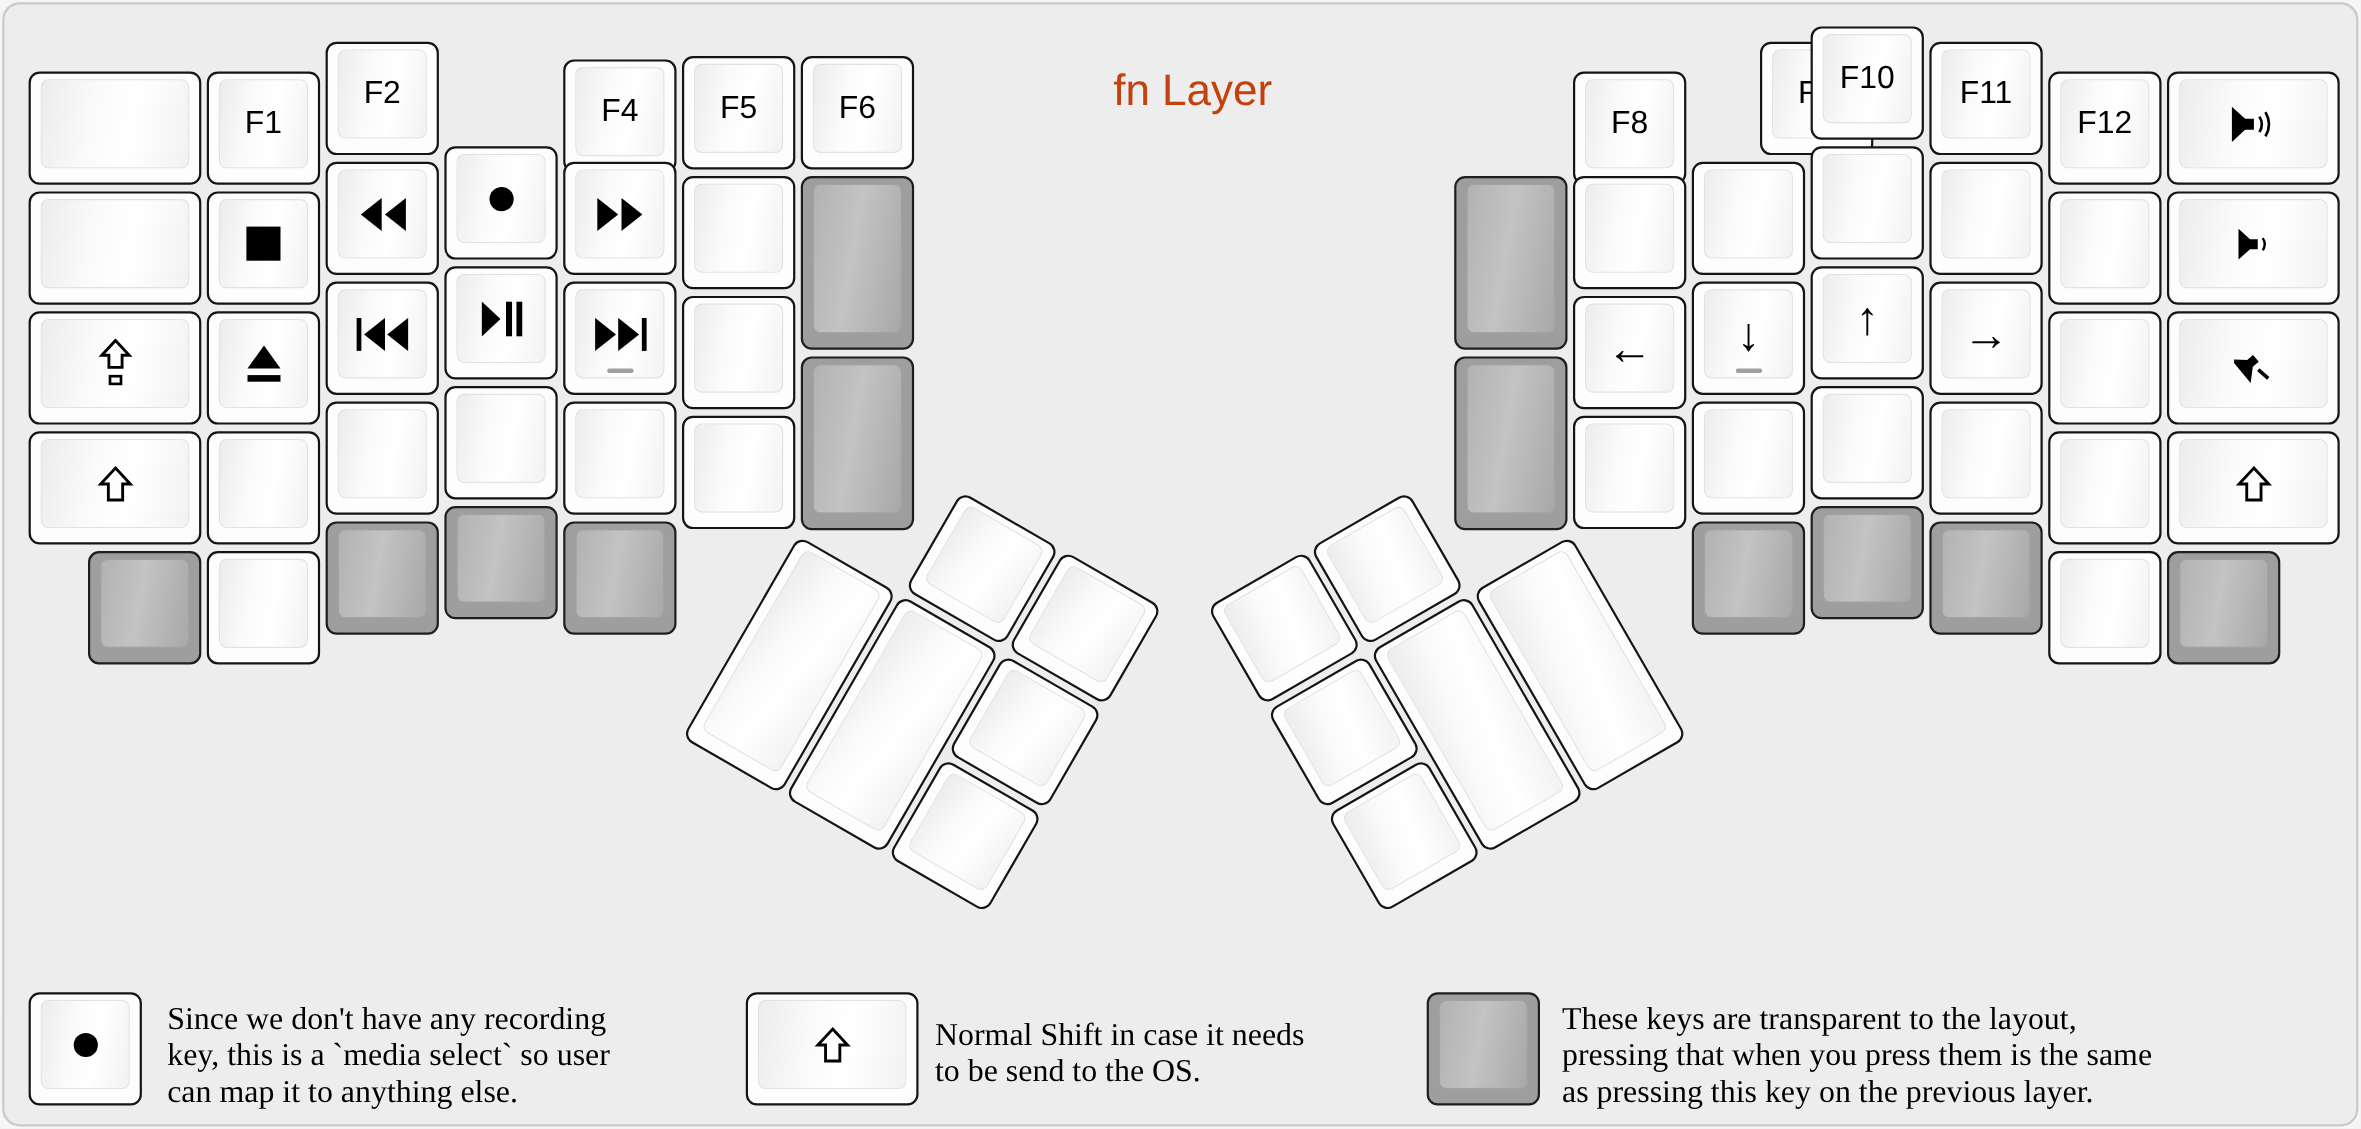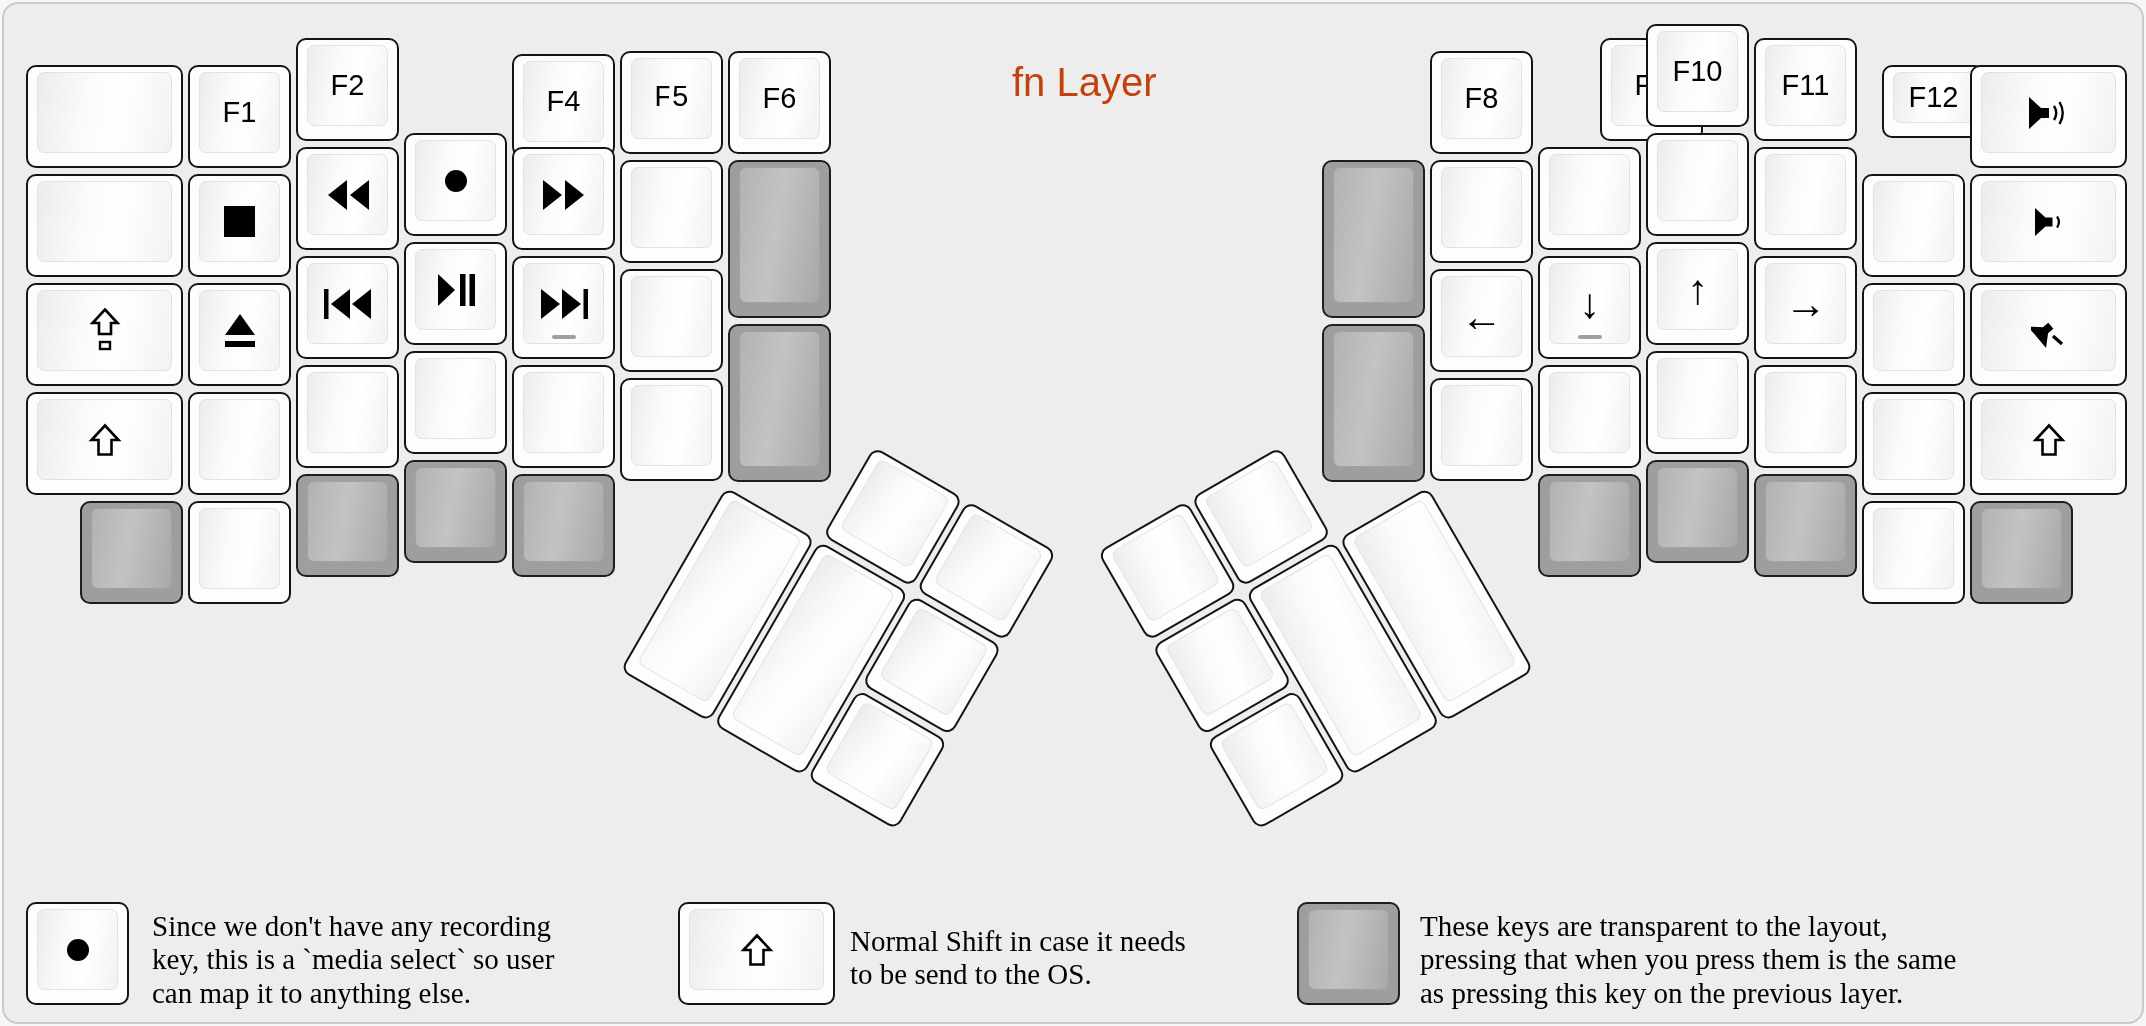--- a/index.html
+++ b/index.html
@@ -157,21 +157,21 @@
           </svg>
         </div>
         <div class="dash"></div>
       </div>
       <div class="key white" style="width: 103px; height: 103px; left: 508px; top: 361px;">
         <div class="cap"></div>
       </div>
       <div class="key gray" style="width: 103px; height: 103px; left: 508px; top: 470px;">
         <div class="cap"></div>
       </div>
-      <div class="key white" style="width: 103px; height: 103px; left: 616px; top: 47px; font-family: Liberation Mono, monospace;">
+      <div class="key white" style="width: 103px; height: 103px; left: 616px; top: 47px;">
         <div class="cap"></div>
         <div class="klegend flabel">F5</div>
       </div>
       <div class="key white" style="width: 103px; height: 103px; left: 616px; top: 156px;">
         <div class="cap"></div>
       </div>
       <div class="key white" style="width: 103px; height: 103px; left: 616px; top: 265px;">
         <div class="cap"></div>
       </div>
       <div class="key white" style="width: 103px; height: 103px; left: 616px; top: 374px;">
@@ -186,21 +186,21 @@
       </div>
       <div class="key gray" style="width: 103px; height: 157.5px; left: 724px; top: 320px;">
         <div class="cap"></div>
       </div>
       <div class="key gray" style="width: 103px; height: 157.5px; left: 1318px; top: 156px;">
         <div class="cap"></div>
       </div>
       <div class="key gray" style="width: 103px; height: 157.5px; left: 1318px; top: 320px;">
         <div class="cap"></div>
       </div>
-      <div class="key white" style="width: 103px; height: 103px; left: 1426px; top: 47px;">
+      <div class="key white" style="width: 103px; height: 103px; left: 1426px; top: 61px;">
         <div class="cap"></div>
         <div class="klegend flabel">F8</div>
       </div>
       <div class="key white" style="width: 103px; height: 103px; left: 1426px; top: 156px;">
         <div class="cap"></div>
       </div>
       <div class="key white" style="width: 103px; height: 103px; left: 1426px; top: 265px;">
         <div class="cap"></div>
         <div class="klegend arrow">←</div>
       </div>
@@ -252,21 +252,21 @@
       <div class="key white" style="width: 103px; height: 103px; left: 1750px; top: 252px;">
         <div class="cap"></div>
         <div class="klegend arrow">→</div>
       </div>
       <div class="key white" style="width: 103px; height: 103px; left: 1750px; top: 361px;">
         <div class="cap"></div>
       </div>
       <div class="key gray" style="width: 103px; height: 103px; left: 1750px; top: 470px;">
         <div class="cap"></div>
       </div>
-      <div class="key white" style="width: 103px; height: 73px; left: 1858px; top: 61px; margin-left: 20px;">
+      <div class="key white" style="width: 103px; height: 103px; left: 1858px; top: 61px;">
         <div class="cap"></div>
         <div class="klegend flabel">F12</div>
       </div>
       <div class="key white" style="width: 103px; height: 103px; left: 1858px; top: 170px;">
         <div class="cap"></div>
       </div>
       <div class="key white" style="width: 103px; height: 103px; left: 1858px; top: 279px;">
         <div class="cap"></div>
       </div>
       <div class="key white" style="width: 103px; height: 103px; left: 1858px; top: 388px;">

